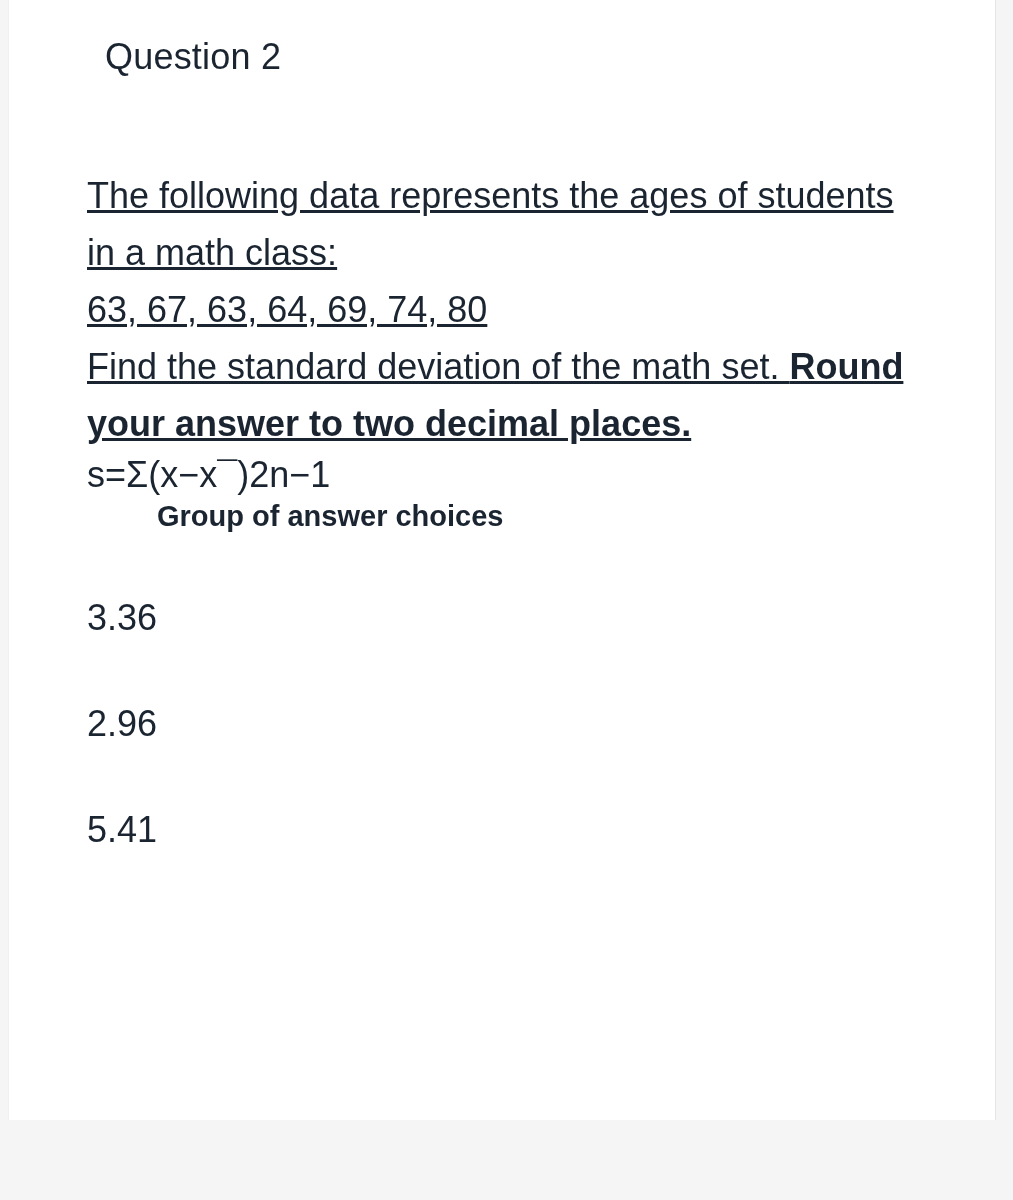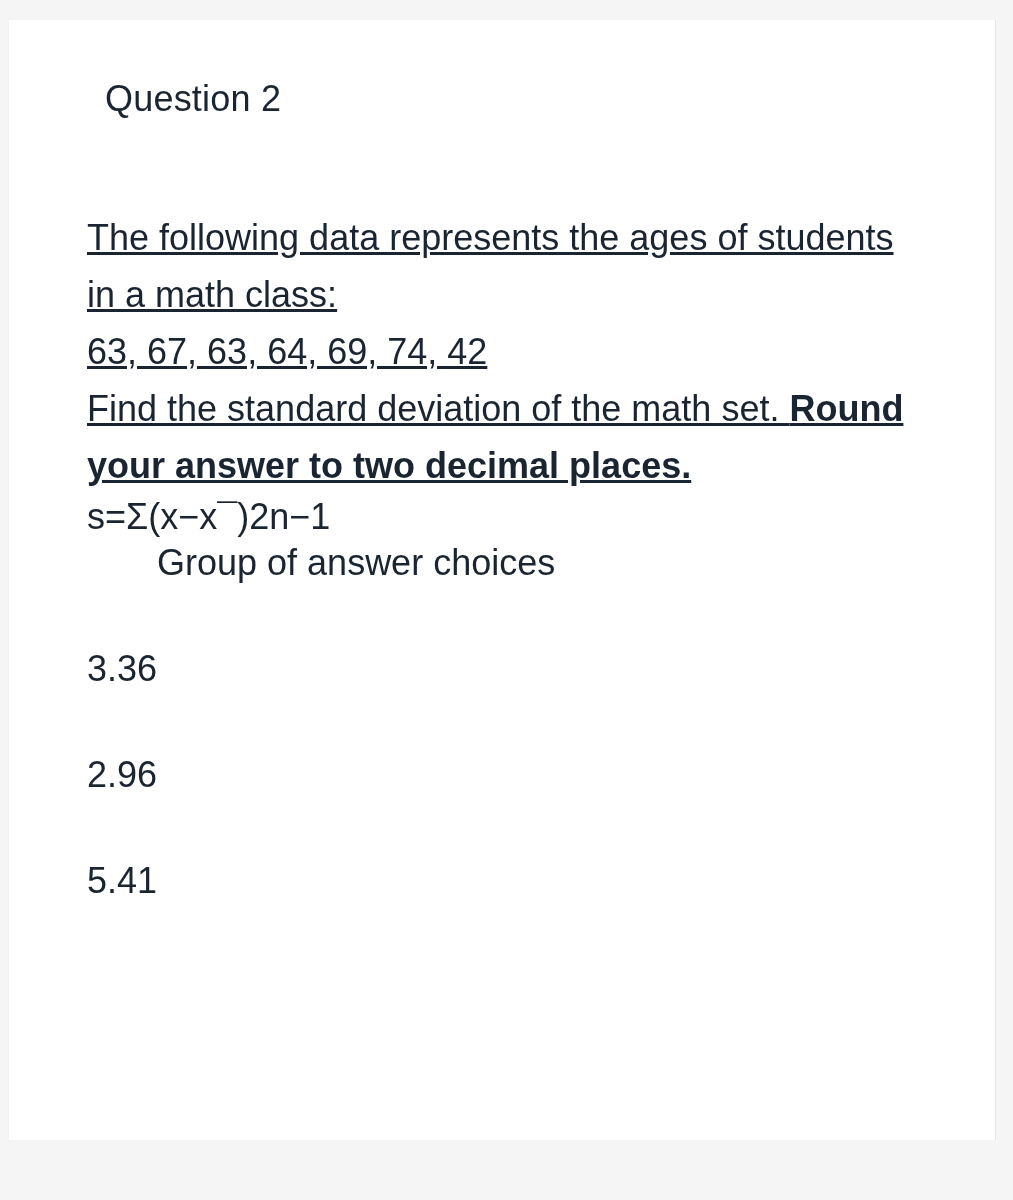--- a/index.html
+++ b/index.html
@@ -14,23 +14,22 @@
     height: 1200px;
     overflow: hidden;
   }
   .card {
     background: #ffffff;
     width: 988px;
     height: 1120px;
     margin-left: 8px;
     border-right: 1px solid #e3e5e8;
     border-left: 1px solid #f0f0f0;
-    padding: 58px 78px 0 78px;
+    padding: 36px 78px 0 78px;
     color: #1b2531;
-    margin-top: 20px;
   }
   .question-title {
     font-size: 36px;
     font-weight: 400;
     margin-left: 18px;
     margin-bottom: 90px;
     letter-spacing: 0.2px;
   }
   .question-body {
     font-size: 36px;
@@ -39,41 +38,42 @@
     text-decoration: underline;
   }
   .question-body .bold {
     font-weight: 700;
   }
   .formula {
     font-size: 36px;
     margin-top: 2px;
   }
   .choices-label {
-    font-size: 36px;
+    font-size: 29px;
     margin-left: 70px;
     margin-top: 4px;
+    font-weight: bold;
   }
   .choice {
     font-size: 36px;
     margin-top: 64px;
   }
   .choice:first-of-type {
     margin-top: 26px;
   }
 </style>
 </head>
 <body>
 
 <div class="card">
   <div class="question-title">Question 2</div>
 
   <div class="question-body">
     <span>The following data represents the ages of students in a math class:</span><br>
-    <span>63,  67,  63,  64,  69,  74,  42</span><br>
+    <span>63,  67,  63,  64,  69,  74,  80</span><br>
     <span>Find the standard deviation of the math set. </span><span class="bold">Round your answer to two decimal places.</span>
   </div>
 
   <div class="formula">s=Σ(x−x¯)2n−1</div>
 
   <div class="choices-label">Group of answer choices</div>
 
   <div class="choice">3.36</div>
   <div class="choice">2.96</div>
   <div class="choice">5.41</div>

